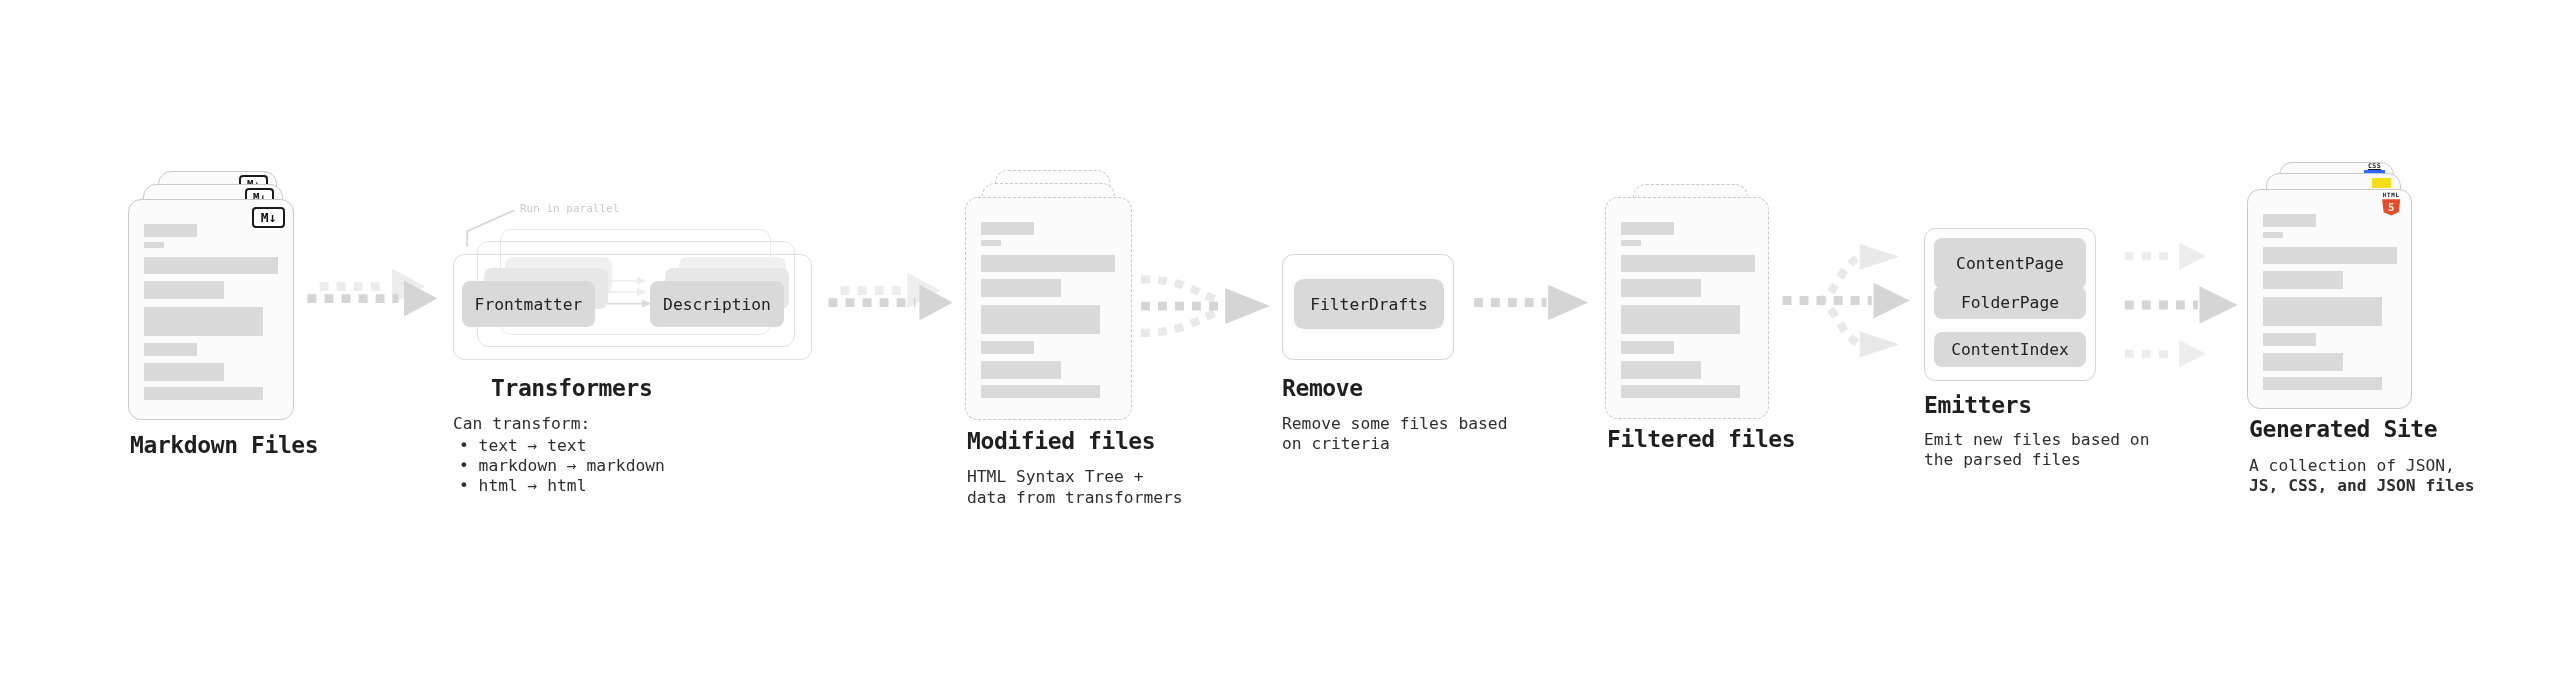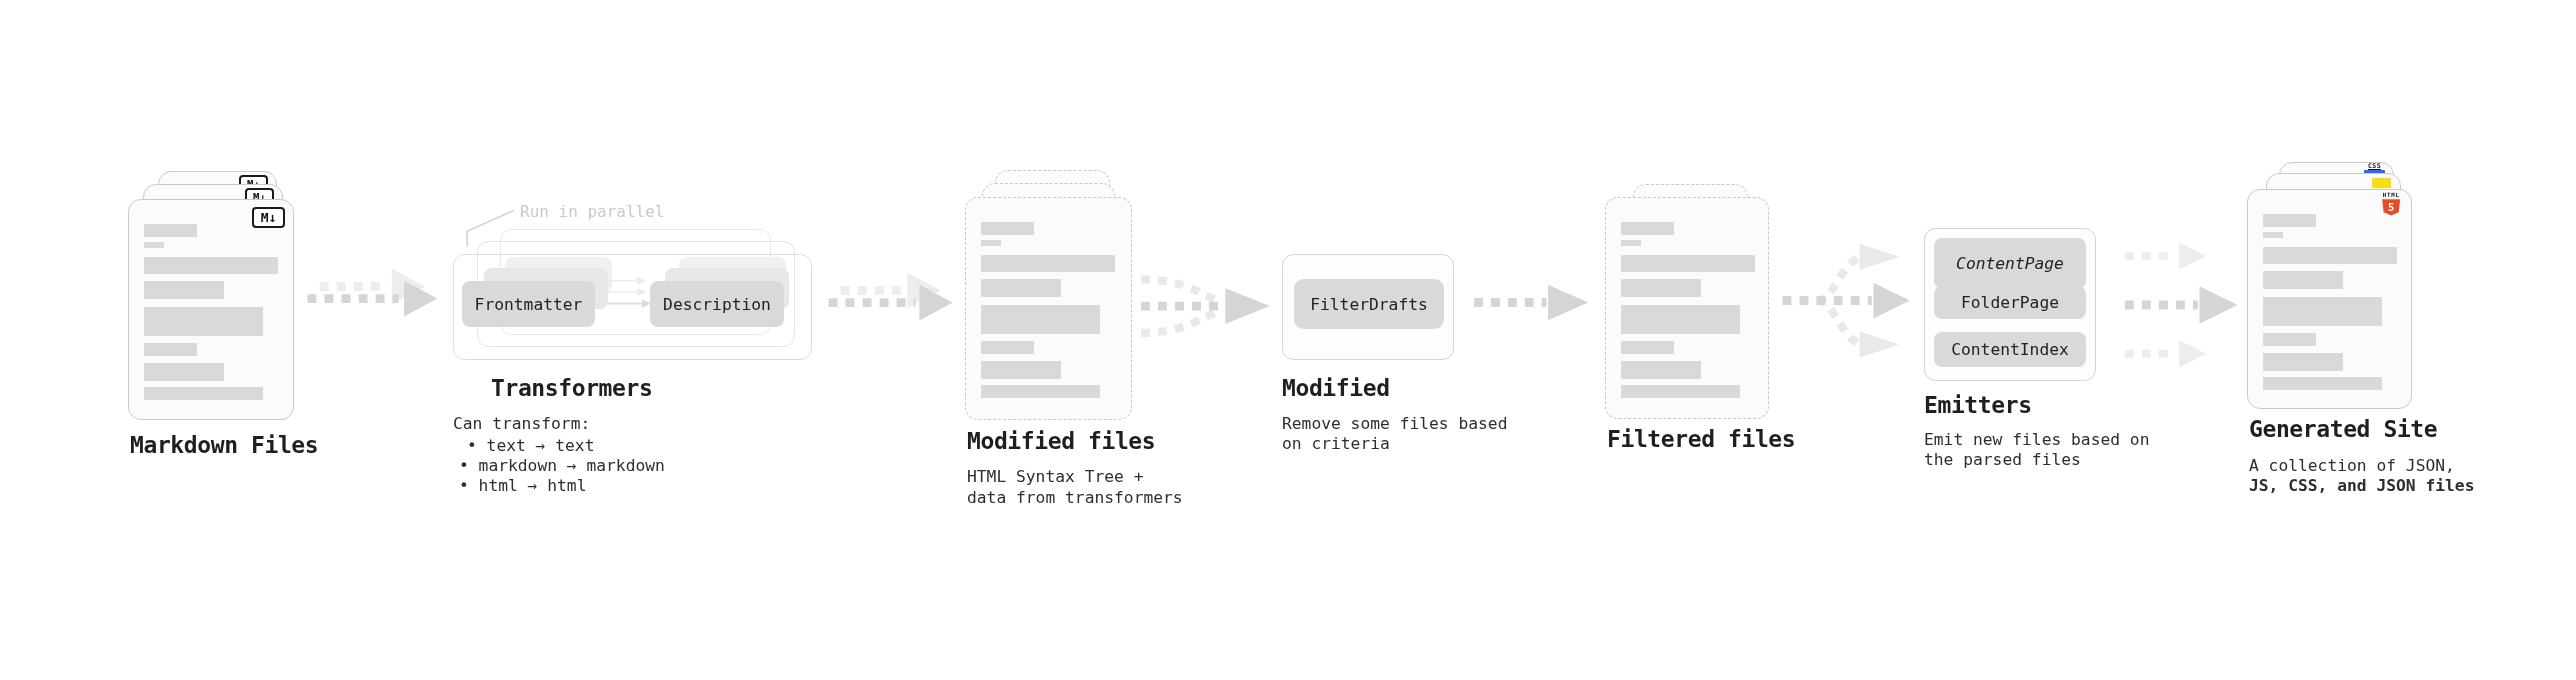--- a/index.html
+++ b/index.html
@@ -43,21 +43,21 @@
   .card { position:absolute; border-radius:11.4px; box-sizing:border-box; background:#fdfdfd; border:1.6px solid #d4d4d4; }
   .node {
     position:absolute; background:#d9d9d9; border-radius:8.1px; color:#222;
     font-size:16.3px; display:flex; align-items:center; justify-content:center; white-space:pre;
   }
   .ghost { position:absolute; border-radius:8.1px; }
 
   
   .caption { position:absolute; font-size:23px; font-weight:600; color:#1f1f1f; white-space:pre; letter-spacing:-0.4px; }
   .desc-line, .desc-title { position:absolute; font-size:16.3px; color:#2e2e2e; white-space:pre; }
-  .annotation { position:absolute; font-size:16px; color:#c9c9c9; white-space:pre; }
+  .annotation { position:absolute; font-size:11px; color:#c9c9c9; white-space:pre; }
 
   svg.arrow { position:absolute; overflow:visible; }
 </style>
 </head>
 <body>
 
 <div id="canvas">
 
   <div>
     <div class="doc solid" style="left:158px;top:171px;width:119px;height:219px;">
@@ -109,21 +109,21 @@
       <line x1="2" y1="7" x2="38" y2="7" stroke="#ededed" stroke-width="2"></line>
         <polygon points="38,2 38,12 50,7" fill="#ededed"></polygon>
       <line x1="2" y1="21" x2="38" y2="21" stroke="#ededed" stroke-width="2"></line>
         <polygon points="38,16 38,26 50,21" fill="#ededed"></polygon>
       <line x1="2" y1="35" x2="44" y2="35" stroke="#dcdcdc" stroke-width="2"></line>
         <polygon points="44,30 44,40 56,35" fill="#dcdcdc"></polygon>
     </svg>
 
     <div class="caption" style="left:453px;top:375px;margin-left:38px;">Transformers</div>
     <div class="desc-title" style="left:453px;top:414px;">Can transform:</div>
-    <div class="desc-line" style="left:459px;top:436px;margin-left:8px;">• text → text</div>
+    <div class="desc-line" style="left:459px;top:436px;">• text → text</div>
     <div class="desc-line" style="left:459px;top:456px;">• markdown → markdown</div>
     <div class="desc-line" style="left:459px;top:476px;">• html → html</div>
   </div>
 
   <svg class="arrow" style="left:822px;top:262px;" width="138" height="65" viewBox="0 0 170 80">
     <line x1="23" y1="35" x2="100" y2="35" stroke="#ededed" stroke-width="11" stroke-dasharray="11 10"></line>
     <polygon points="105,13 105,57 146,35" fill="#ededed"></polygon>
     <line x1="8" y1="50" x2="115" y2="50" stroke="#d5d5d5" stroke-width="11" stroke-dasharray="11 10"></line>
     <polygon points="120,28 120,72 161,50" fill="#d5d5d5"></polygon>
   </svg>
@@ -149,21 +149,21 @@
   <svg class="arrow" style="left:1136px;top:268px;" width="138" height="77" viewBox="0 0 170 95">
     <path d="M6,14 C55,14 72,28 100,40" fill="none" stroke="#e9e9e9" stroke-width="10" stroke-dasharray="11 10"></path>
     <path d="M6,80 C55,80 72,66 100,54" fill="none" stroke="#e9e9e9" stroke-width="10" stroke-dasharray="11 10"></path>
     <line x1="6" y1="47" x2="108" y2="47" stroke="#d5d5d5" stroke-width="11" stroke-dasharray="11 10"></line>
     <polygon points="110,25 110,69 165,47" fill="#d5d5d5"></polygon>
   </svg>
 
   <div>
     <div class="card" style="left:1282px;top:254px;width:172px;height:106px;"></div>
     <div class="node" style="left:1294px;top:279px;width:150px;height:50px;border-radius:9.8px;">FilterDrafts</div>
-    <div class="caption" style="left:1282px;top:375px;">Modified</div>
+    <div class="caption" style="left:1282px;top:375px;">Remove</div>
     <div class="desc-line" style="left:1282px;top:414px;">Remove some files based</div>
     <div class="desc-line" style="left:1282px;top:434px;">on criteria</div>
   </div>
 
   <svg class="arrow" style="left:1467px;top:284px;" width="126" height="37" viewBox="0 0 155 46">
     <line x1="8" y1="23" x2="98" y2="23" stroke="#d5d5d5" stroke-width="11" stroke-dasharray="11 10"></line>
     <polygon points="100,1 100,45 150,23" fill="#d5d5d5"></polygon>
   </svg>
 
   <div>
@@ -185,21 +185,21 @@
     <path d="M50,72 C72,72 76,32 103,18" fill="none" stroke="#e9e9e9" stroke-width="10" stroke-dasharray="11 10"></path>
     <polygon points="103,2 103,34 152,18" fill="#e9e9e9"></polygon>
     <path d="M50,72 C72,72 76,112 103,126" fill="none" stroke="#e9e9e9" stroke-width="10" stroke-dasharray="11 10"></path>
     <polygon points="103,110 103,142 152,126" fill="#e9e9e9"></polygon>
     <line x1="8" y1="72" x2="118" y2="72" stroke="#d5d5d5" stroke-width="11" stroke-dasharray="11 10"></line>
     <polygon points="120,50 120,94 165,72" fill="#d5d5d5"></polygon>
   </svg>
 
   <div>
     <div class="card" style="left:1924px;top:228px;width:172px;height:153px;"></div>
-    <div class="node" style="left:1934px;top:238px;width:152px;height:51px;font-style:italic;">ContentPage</div>
+    <div class="node" style="left:1934px;top:238px;width:152px;height:51px;">ContentPage</div>
     <div class="node" style="left:1934px;top:286px;width:152px;height:33px;">FolderPage</div>
     <div class="node" style="left:1934px;top:332px;width:152px;height:35px;">ContentIndex</div>
     <div class="caption" style="left:1924px;top:392px;">Emitters</div>
     <div class="desc-line" style="left:1924px;top:430px;">Emit new files based on</div>
     <div class="desc-line" style="left:1924px;top:450px;">the parsed files</div>
   </div>
 
   <svg class="arrow" style="left:2118px;top:236px;" width="124" height="138" viewBox="0 0 152 170">
     <line x1="8" y1="25" x2="70" y2="25" stroke="#ededed" stroke-width="10" stroke-dasharray="11 10"></line>
     <polygon points="75,8 75,42 108,25" fill="#ededed"></polygon>

